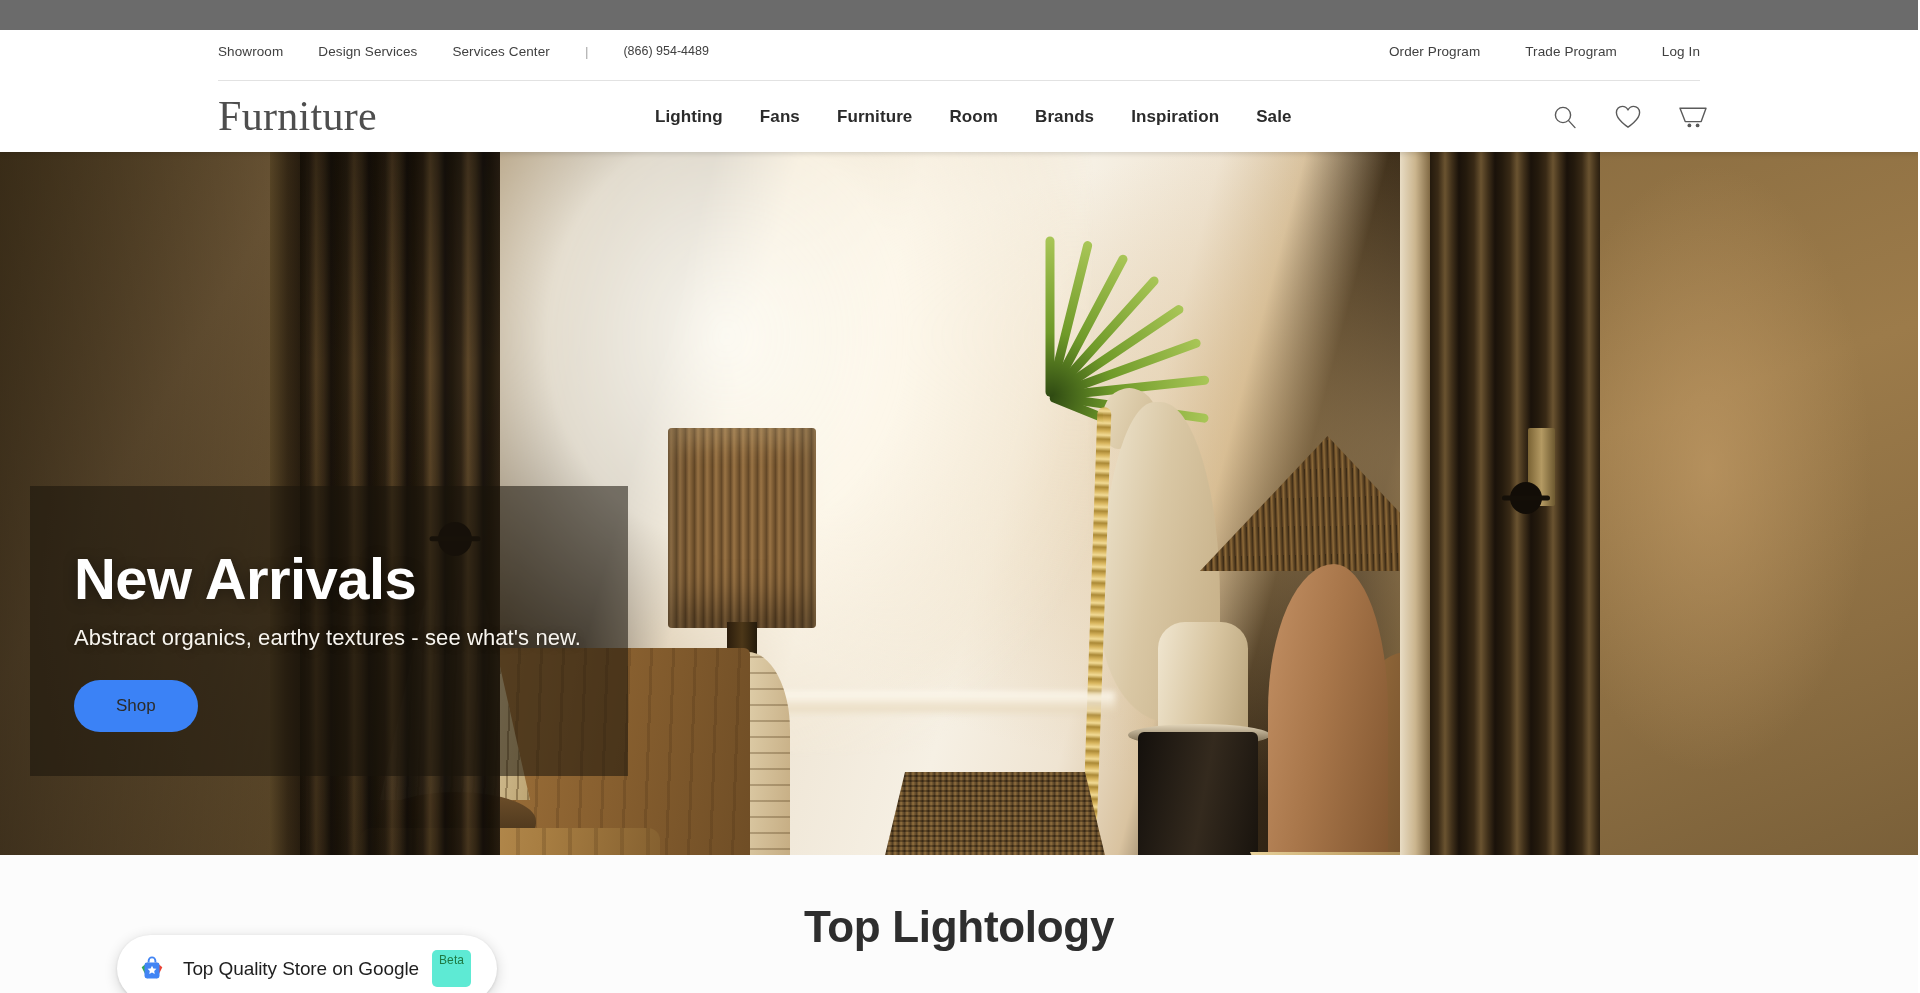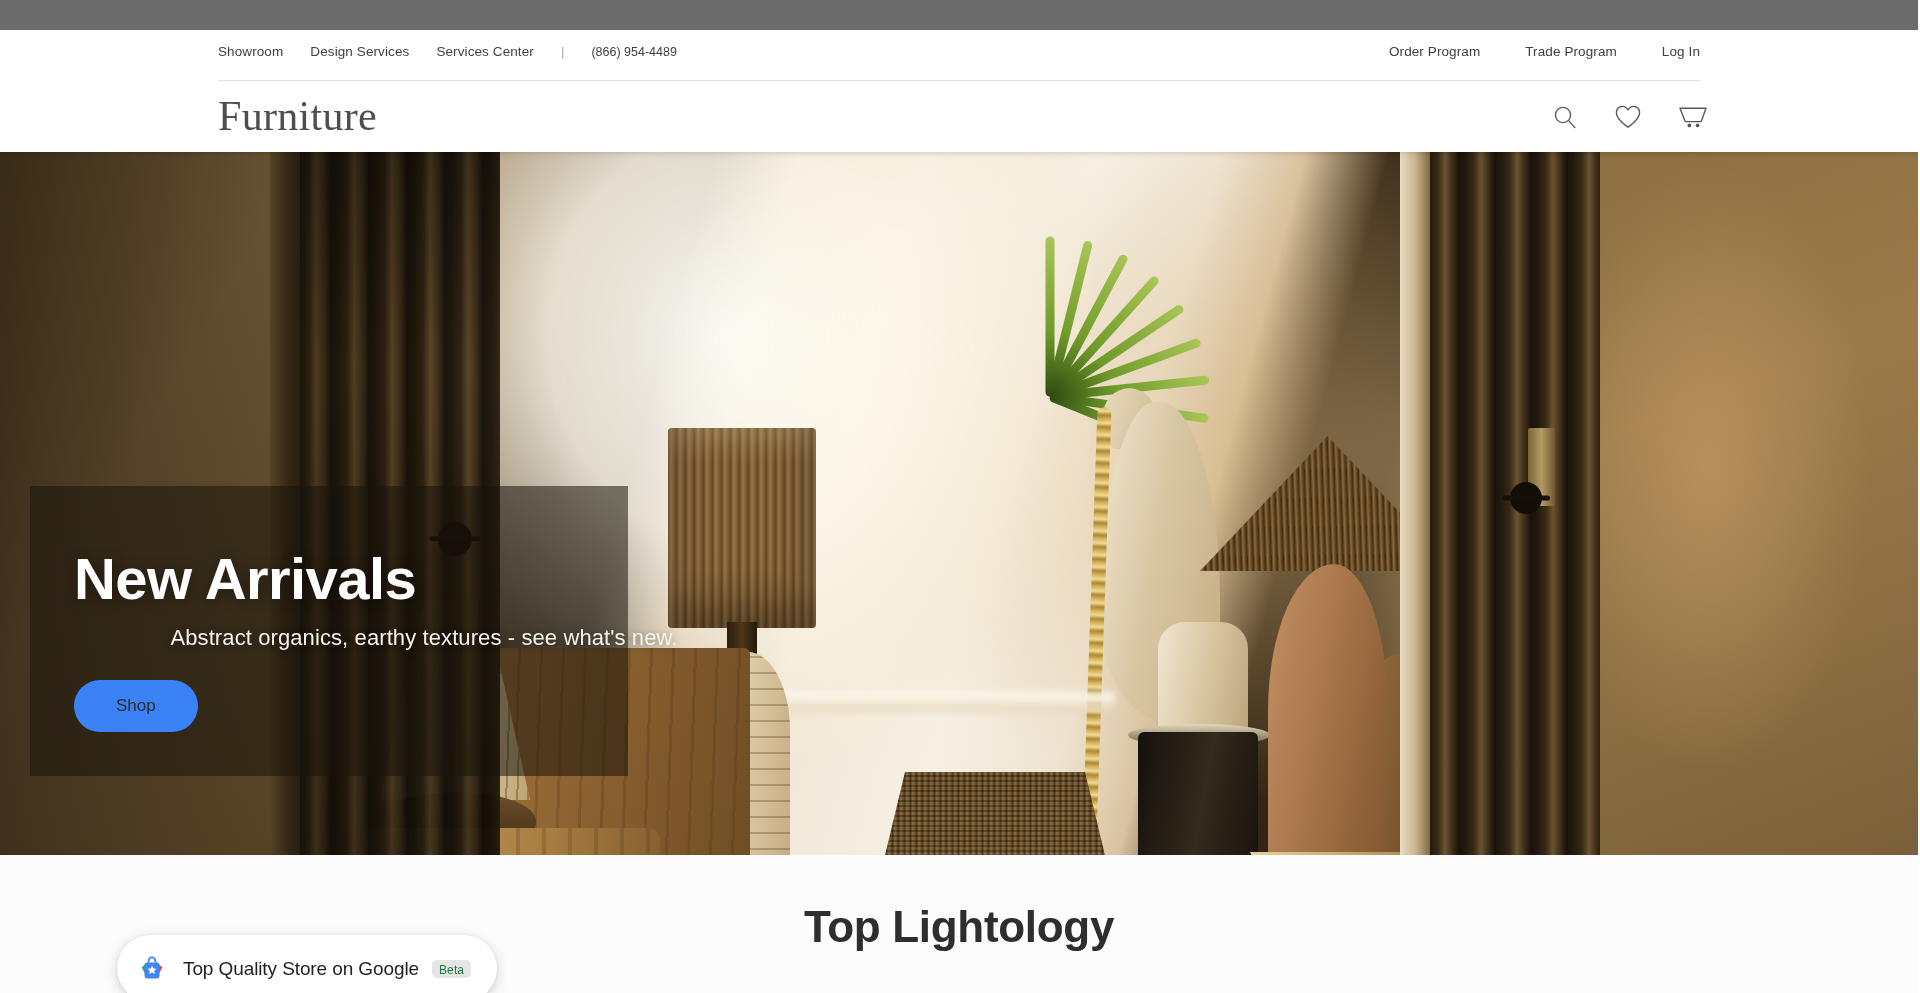--- a/index.html
+++ b/index.html
@@ -53,22 +53,22 @@
     top: 0; left: 0;
     width: 100%;
     height: 42px;
     display: flex;
     align-items: center;
   }
   .utility-left {
     position: absolute;
     left: 218px;
     display: flex;
-    align-items: flex-end;
-    gap: 0;
+    align-items: flex-start;
+    gap: 8px;
   }
   .utility-right {
     position: absolute;
     right: 218px;
     display: flex;
     align-items: center;
   }
   .util-link {
     font-size: 13.5px;
     color: #404040;
@@ -457,21 +457,20 @@
     white-space: nowrap;
     text-shadow: 0 2px 14px rgba(0,0,0,.35);
   }
   .hero-sub {
     margin-top: 17px;
     font-size: 22px;
     color: #f7f4ee;
     letter-spacing: .1px;
     white-space: nowrap;
     text-shadow: 0 1px 8px rgba(0,0,0,.4);
-    text-align: center;
   }
   .hero-cta {
     display: inline-block;
     margin-top: 29px;
     background: #3b82f6;
     color: #2b2b2b;
     font-size: 17px;
     padding: 16px 42px;
     border: none;
     border-radius: 999px;
@@ -517,23 +516,23 @@
   .gbadge-text {
     font-size: 19px;
     color: #1f1f1f;
     letter-spacing: -.1px;
     white-space: nowrap;
   }
   .gbadge-beta {
     margin-left: 13px;
     font-size: 12px;
     color: #1e7a43;
-    background: #e5e5e5;
+    background: #5eead4;
     border-radius: 5px;
-    padding: 3px 7px 1px;
+    padding: 3px 7px 20px;
     letter-spacing: .1px;
   }
 </style>
 </head>
 <body>
 
 <div class="chrome-strip"></div>
 <div class="chrome-scroll-gap"></div>
 
 <div class="page">
@@ -553,20 +552,29 @@
         <a class="util-link">Trade Program</a>
         <a class="util-link">Log In</a>
       </div>
     </div>
 
     <div class="util-divider"></div>
 
     <div class="nav-row">
       <div class="brand-logo">Furniture</div>
 
+      <nav class="main-nav">
+        <span class="nav-item">Lighting</span>
+        <span class="nav-item">Fans</span>
+        <span class="nav-item">Furniture</span>
+        <span class="nav-item">Room</span>
+        <span class="nav-item">Brands</span>
+        <span class="nav-item">Inspiration</span>
+        <span class="nav-item">Sale</span>
+      </nav>
 
       <div class="header-icons">
         <span class="hicon">
           <svg width="26" height="26" viewBox="0 0 26 26" fill="none" stroke="#5a5a5a" stroke-width="1.4">
             <circle cx="11" cy="11" r="7.6"></circle>
             <line x1="16.6" y1="16.6" x2="23" y2="23.6" stroke-linecap="round"></line>
           </svg>
         </span>
         <span class="hicon">
           <svg width="28" height="26" viewBox="0 0 28 26" fill="none" stroke="#5a5a5a" stroke-width="1.4">

